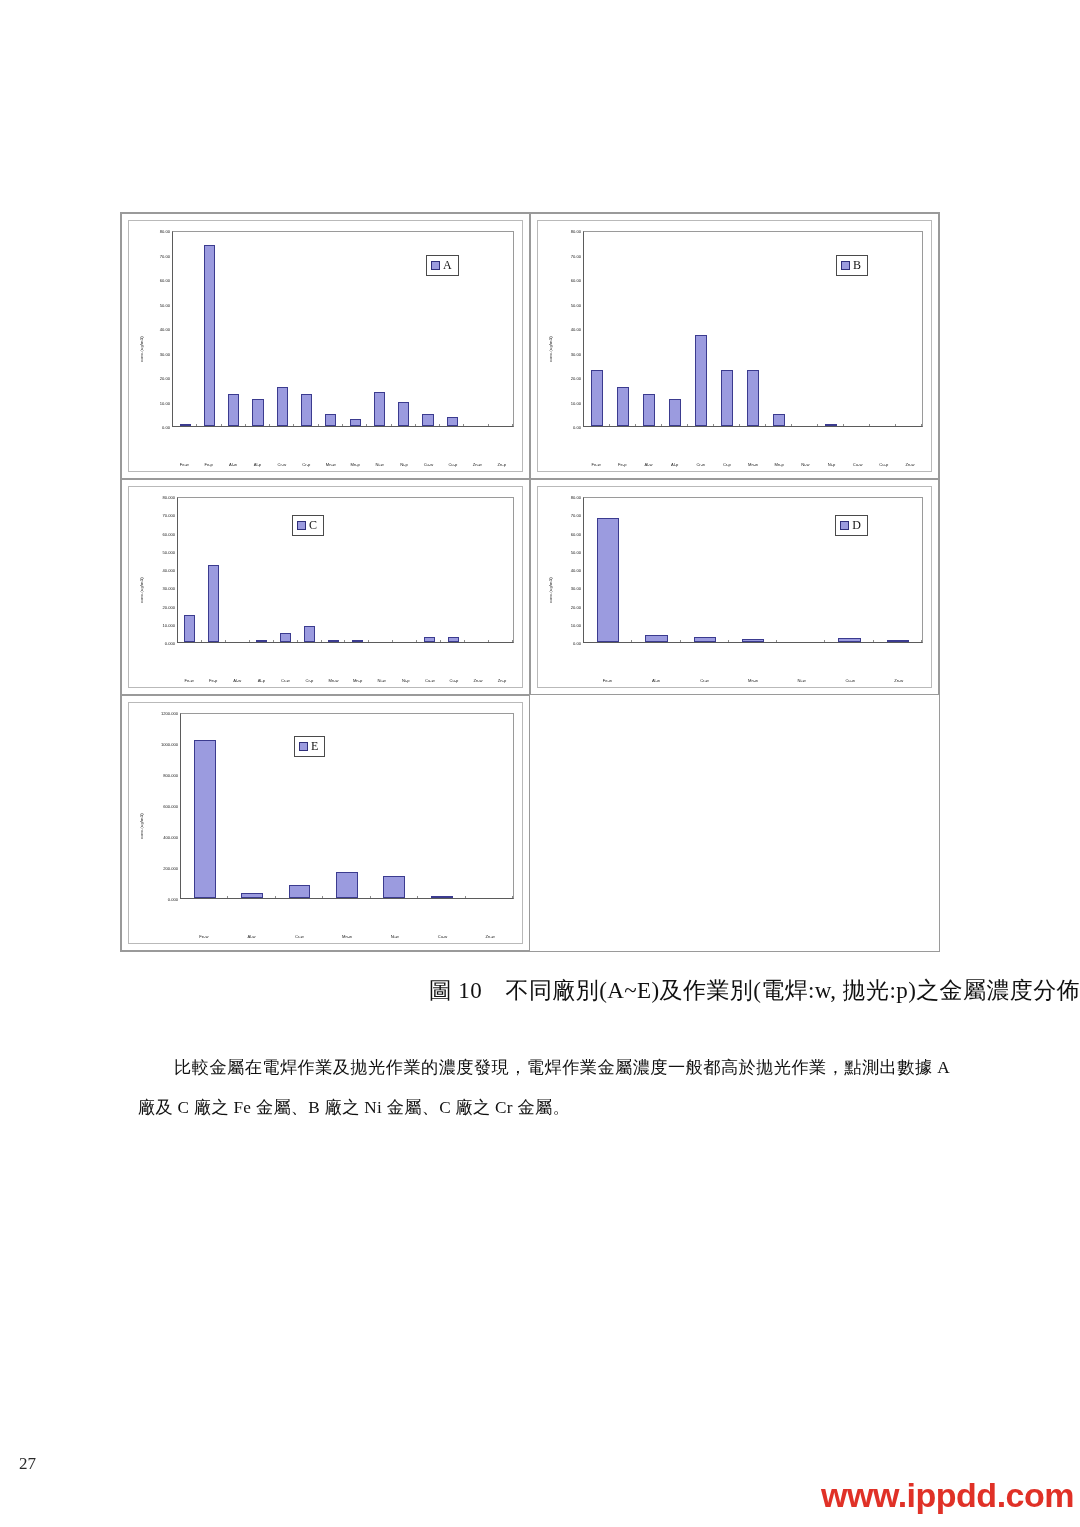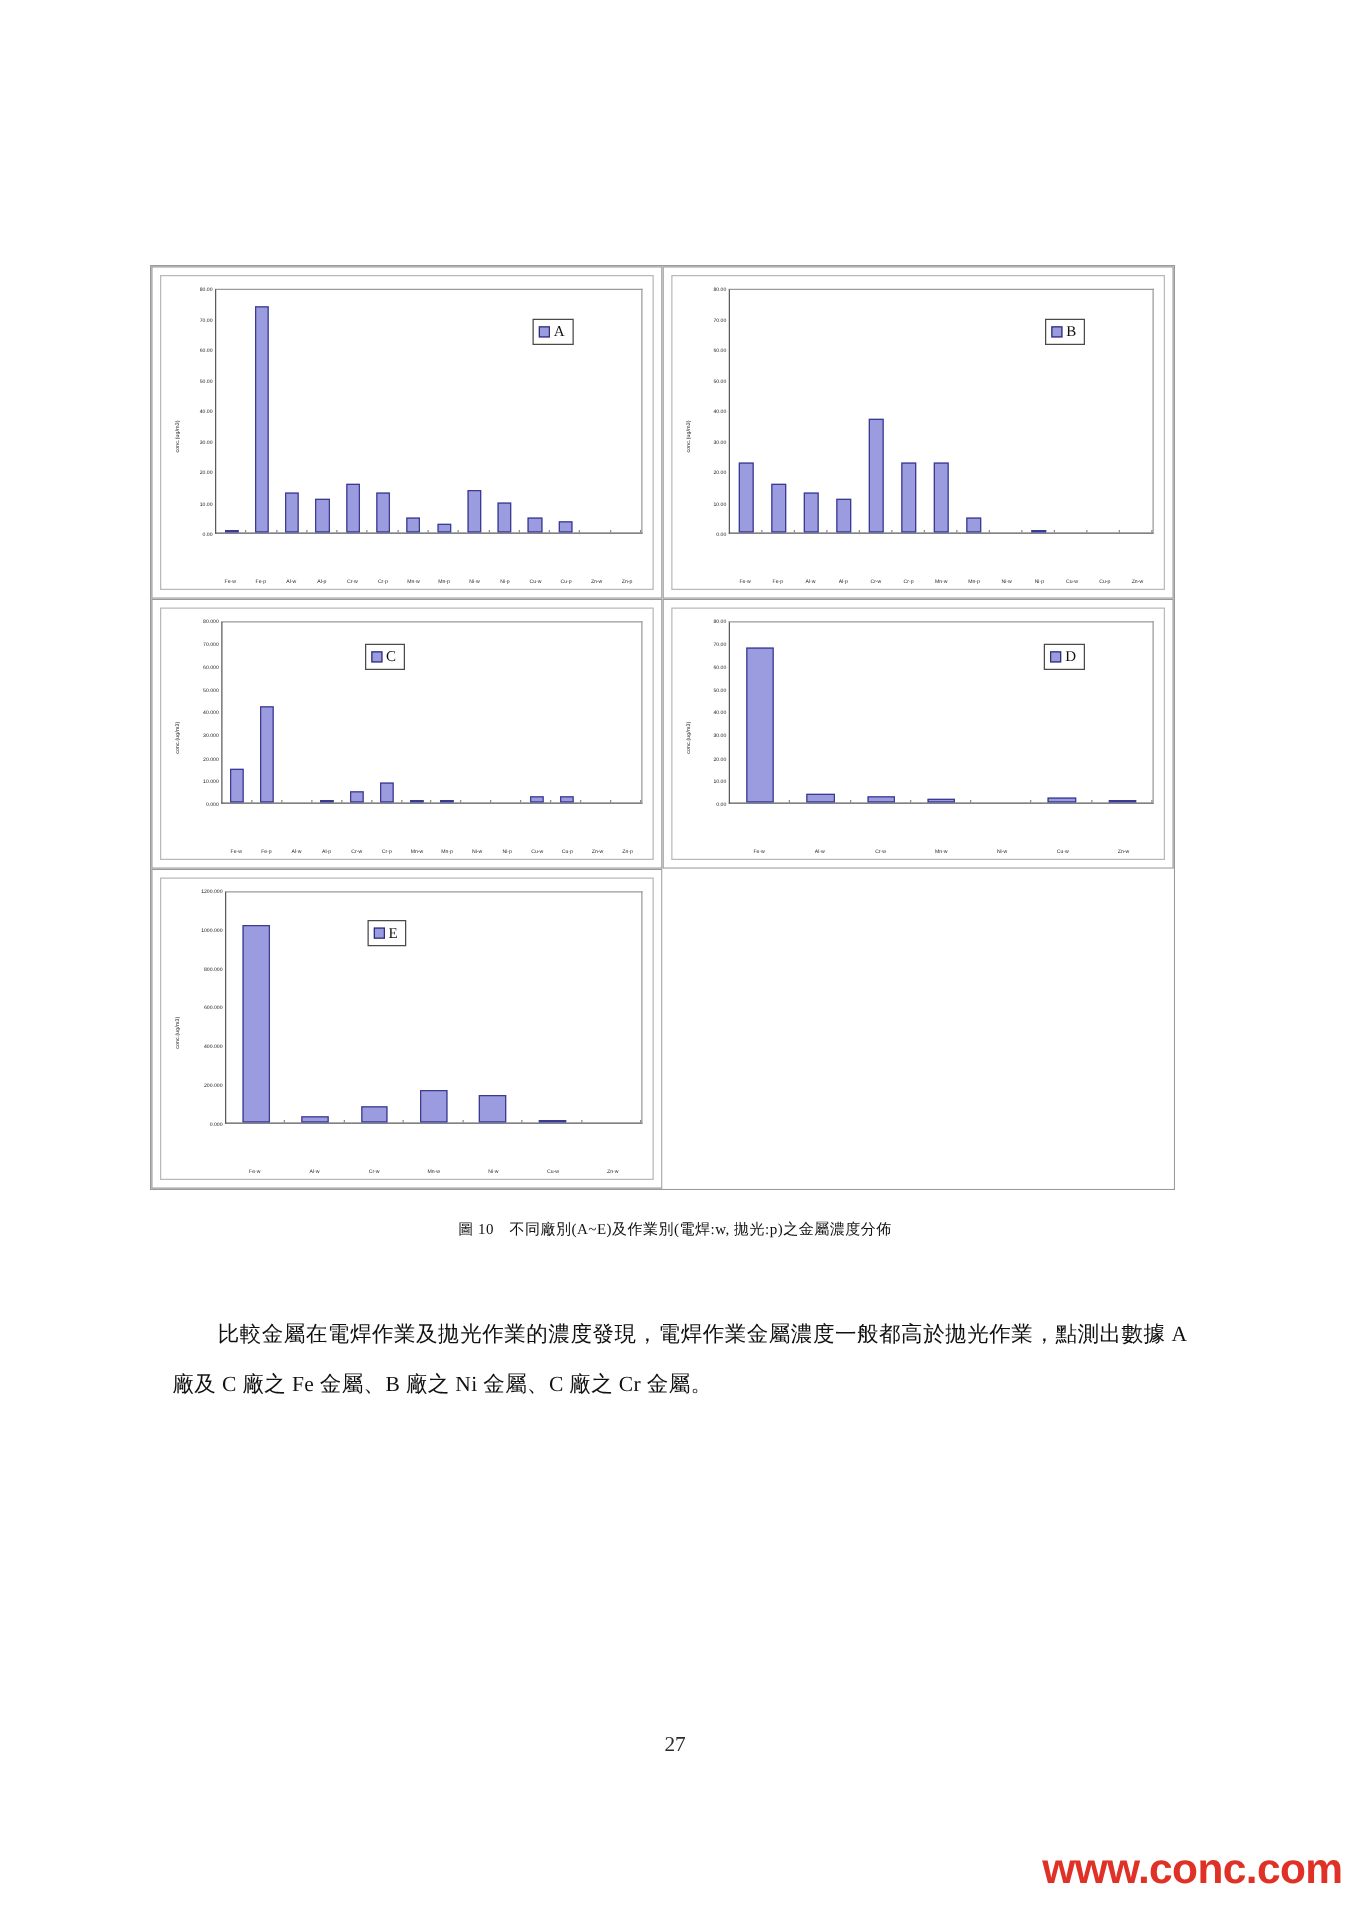--- a/index.html
+++ b/index.html
@@ -165,22 +165,22 @@
     font-size: 12px;
     color: #111;
     font-family: "Liberation Serif", serif;
   }
 
   
   .caption {
     position: absolute;
     left: 0; right: 0;
     top: 975px;
-    text-align: center;
-    font-size: 12px;
+    text-align: right;
+    font-size: 23px;
     color: #111;
     font-family: "Liberation Serif", "DejaVu Serif", serif;
     letter-spacing: 0.4px;
   }
   .body-text {
     position: absolute;
     left: 138px;
     width: 812px;
     top: 1048px;
     font-size: 17.2px;
@@ -188,24 +188,25 @@
     color: #111;
     text-align: justify;
     letter-spacing: 0.3px;
   }
   .para { margin: 0 0 0 0; text-indent: 2.1em; }
   sup { font-size: 0.68em; vertical-align: super; }
 
   .page-number {
     position: absolute;
     left: 0; right: 0;
-    top: 1386px;
-    text-align: center;
+    top: 1454px;
+    text-align: left;
     font-size: 17px;
     color: #2a2a2a;
+    padding-left: 19px;
   }
 
   .watermark {
     position: absolute;
     right: 6px;
     top: 1476px;
     font-family: "Liberation Sans", sans-serif;
     font-weight: bold;
     font-size: 34px;
     color: #e03127;
@@ -691,15 +692,15 @@
   </div>
 
   <div class="caption">圖 10　不同廠別(A~E)及作業別(電焊:w, 拋光:p)之金屬濃度分佈</div>
 
   <div class="body-text">
     <p class="para">比較金屬在電焊作業及拋光作業的濃度發現，電焊作業金屬濃度一般都高於拋光作業，點測出數據 A 廠及 C 廠之 Fe 金屬、B 廠之 Ni 金屬、C 廠之 Cr 金屬。</p>
   </div>
 
   <div class="page-number">27</div>
 
-  <div class="watermark">www.conc.com</div>
+  <div class="watermark">www.ippdd.com</div>
 
 </div>
 
 </body></html>

